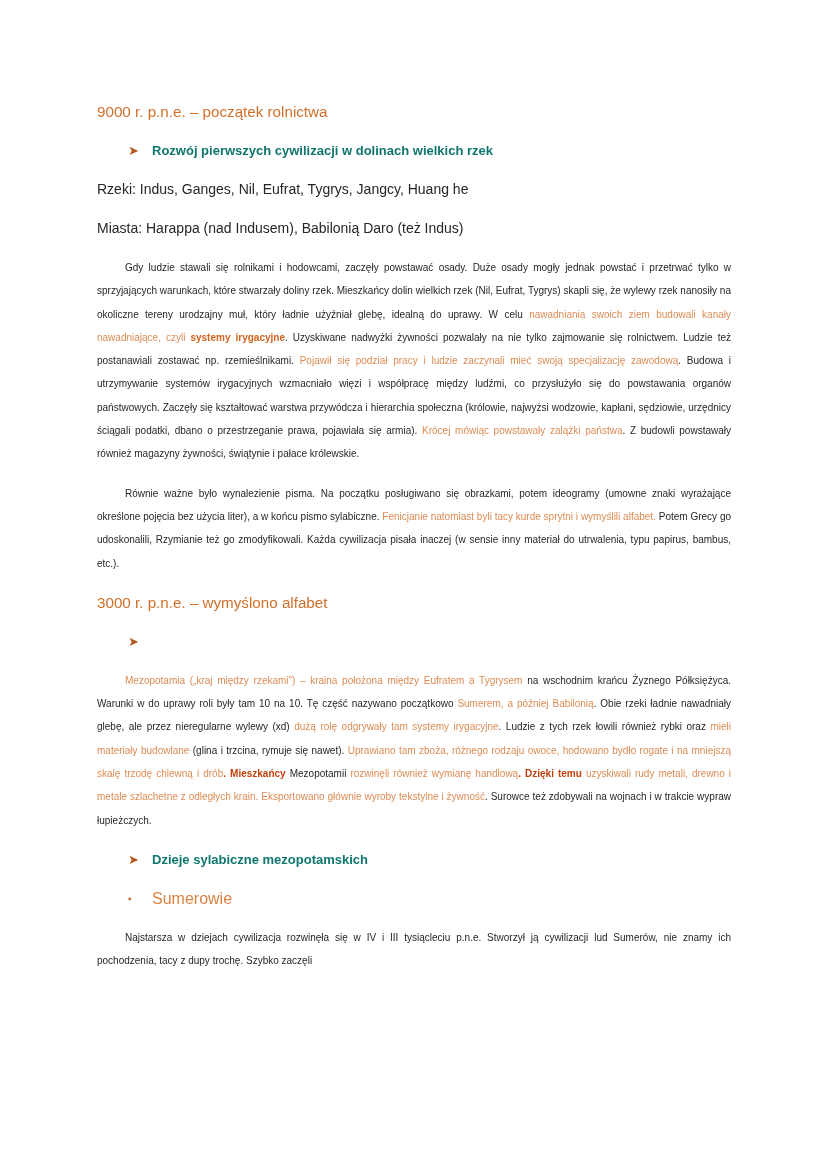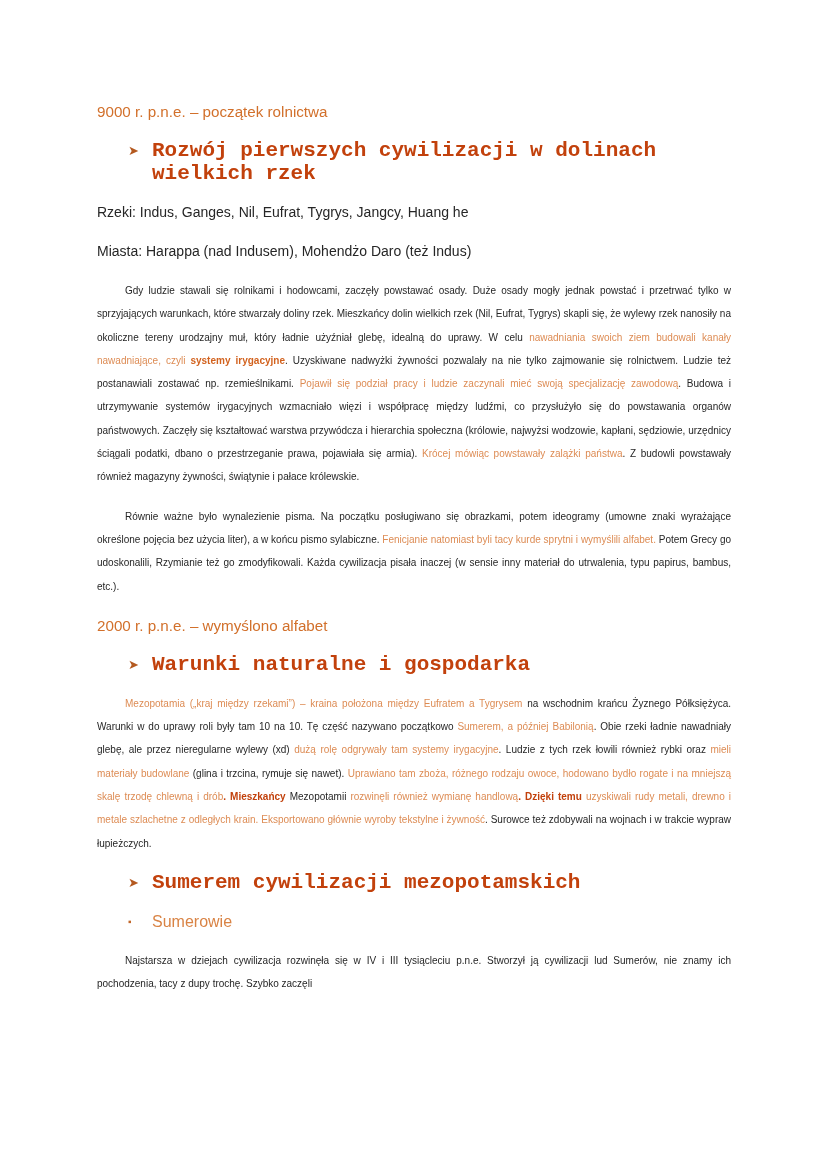--- a/index.html
+++ b/index.html
@@ -40,25 +40,24 @@
     padding-left: 31px;
   }
   .heading-row .arrow-bullet {
     flex: 0 0 auto;
     width: 24px;
     color: #B4591F;
     font-size: 13px;
     line-height: 23px;
   }
   .heading-row .heading-text {
-    font-size: 21px;
+    font-size: 13px;
     line-height: 23px;
     font-weight: bold;
-    color: #c2410c;
-    font-family: Liberation Mono, monospace;
+    color: #0f766e;
   }
   .square-row {
     display: flex;
     align-items: flex-start;
     margin: 0 0 16px 0;
     padding-left: 31px;
   }
   .square-row .square-bullet {
     flex: 0 0 auto;
     width: 24px;
@@ -107,38 +106,37 @@
 
     <div class="date-line">9000 r. p.n.e. – początek rolnictwa</div>
 
     <div class="heading-row">
       <span class="arrow-bullet">➤</span>
       <span class="heading-text">Rozwój pierwszych cywilizacji w dolinach wielkich rzek</span>
     </div>
 
     <div class="plain-line">Rzeki: Indus, Ganges, Nil, Eufrat, Tygrys, Jangcy, Huang he</div>
 
-    <div class="plain-line">Miasta: Harappa (nad Indusem), Mohendżo Daro (też Indus)</div>
+    <div class="plain-line">Miasta: Harappa (nad Indusem), Babilonią Daro (też Indus)</div>
 
     <p class="body-par"><span class="k">Gdy ludzie stawali się rolnikami i hodowcami, zaczęły powstawać osady. Duże osady mogły jednak powstać i przetrwać tylko w sprzyjających warunkach, które stwarzały doliny rzek. Mieszkańcy dolin wielkich rzek (Nil, Eufrat, Tygrys) skapli się, że wylewy rzek nanosiły na okoliczne tereny urodzajny muł, który ładnie użyźniał glebę, idealną do uprawy. W celu </span><span class="o">nawadniania swoich ziem budowali kanały nawadniające, czyli </span><span class="o-b">systemy irygacyjne</span><span class="k">. Uzyskiwane nadwyżki żywności pozwalały na nie tylko zajmowanie się rolnictwem. Ludzie też postanawiali zostawać np. rzemieślnikami. </span><span class="o">Pojawił się podział pracy i ludzie zaczynali mieć swoją specjalizację zawodową</span><span class="k">. Budowa i utrzymywanie systemów irygacyjnych wzmacniało więzi i współpracę między ludźmi, co przysłużyło się do powstawania organów państwowych. Zaczęły się kształtować warstwa przywódcza i hierarchia społeczna (królowie, najwyżsi wodzowie, kapłani, sędziowie, urzędnicy ściągali podatki, dbano o przestrzeganie prawa, pojawiała się armia). </span><span class="o">Krócej mówiąc powstawały zalążki państwa</span><span class="k">. Z budowli powstawały również magazyny żywności, świątynie i pałace królewskie.</span></p>
 
     <p class="body-par"><span class="k">Równie ważne było wynalezienie pisma. Na początku posługiwano się obrazkami, potem ideogramy (umowne znaki wyrażające określone pojęcia bez użycia liter), a w końcu pismo sylabiczne. </span><span class="o">Fenicjanie natomiast byli tacy kurde sprytni i wymyślili alfabet.</span><span class="k"> Potem Grecy go udoskonalili, Rzymianie też go zmodyfikowali. Każda cywilizacja pisała inaczej (w sensie inny materiał do utrwalenia, typu papirus, bambus, etc.).</span></p>
 
-    <div class="date-line">2000 r. p.n.e. – wymyślono alfabet</div>
+    <div class="date-line">3000 r. p.n.e. – wymyślono alfabet</div>
 
     <div class="heading-row">
       <span class="arrow-bullet">➤</span>
-      <span class="heading-text">Warunki naturalne i gospodarka</span>
     </div>
 
     <p class="body-par"><span class="o">Mezopotamia („kraj między rzekami”) – kraina położona między Eufratem a Tygrysem</span><span class="k"> na wschodnim krańcu Żyznego Półksiężyca. Warunki w </span><span class="o"></span><span class="k"> do uprawy roli były tam 10 na 10. Tę część nazywano początkowo </span><span class="o">Sumerem, a później Babilonią</span><span class="k">. Obie rzeki ładnie nawadniały glebę, ale przez nieregularne wylewy (xd) </span><span class="o">dużą rolę odgrywały tam systemy irygacyjne</span><span class="k">. Ludzie z tych rzek łowili również rybki oraz </span><span class="o">mieli materiały budowlane</span><span class="k"> (glina i trzcina, rymuje się nawet). </span><span class="o">Uprawiano tam zboża, różnego rodzaju owoce, hodowano bydło rogate i na mniejszą skalę trzodę chlewną i drób</span><span class="k-b">. Mieszkańcy</span><span class="k"> Mezopotamii </span><span class="o">rozwinęli również wymianę handlową</span><span class="k-b">. Dzięki temu </span><span class="o">uzyskiwali rudy metali, drewno i metale szlachetne z odległych krain. Eksportowano głównie wyroby tekstylne i żywność</span><span class="k">. Surowce też zdobywali na wojnach i w trakcie wypraw łupieżczych.</span></p>
 
     <div class="heading-row">
       <span class="arrow-bullet">➤</span>
-      <span class="heading-text">Sumerem cywilizacji mezopotamskich</span>
+      <span class="heading-text">Dzieje sylabiczne mezopotamskich</span>
     </div>
 
     <div class="square-row">
       <span class="square-bullet">▪</span>
       <span class="square-text">Sumerowie</span>
     </div>
 
     <p class="body-par last-no-justify">Najstarsza w dziejach cywilizacja rozwinęła się w IV i III tysiącleciu p.n.e. Stworzył ją cywilizacji lud Sumerów, nie znamy ich pochodzenia, tacy z dupy trochę. Szybko zaczęli</p>
 
   </div>

